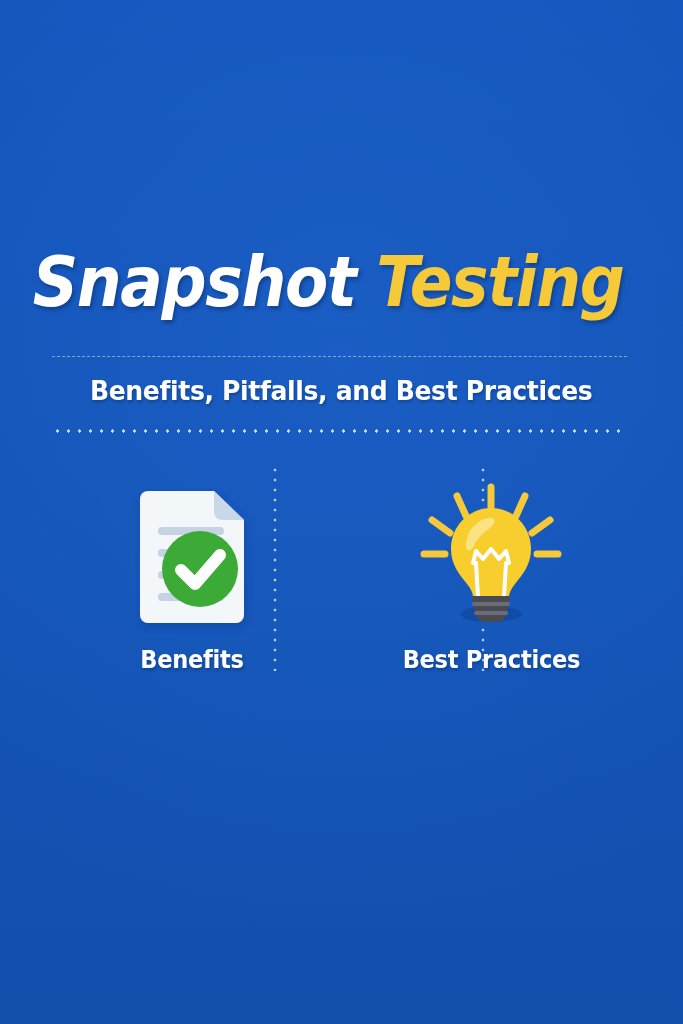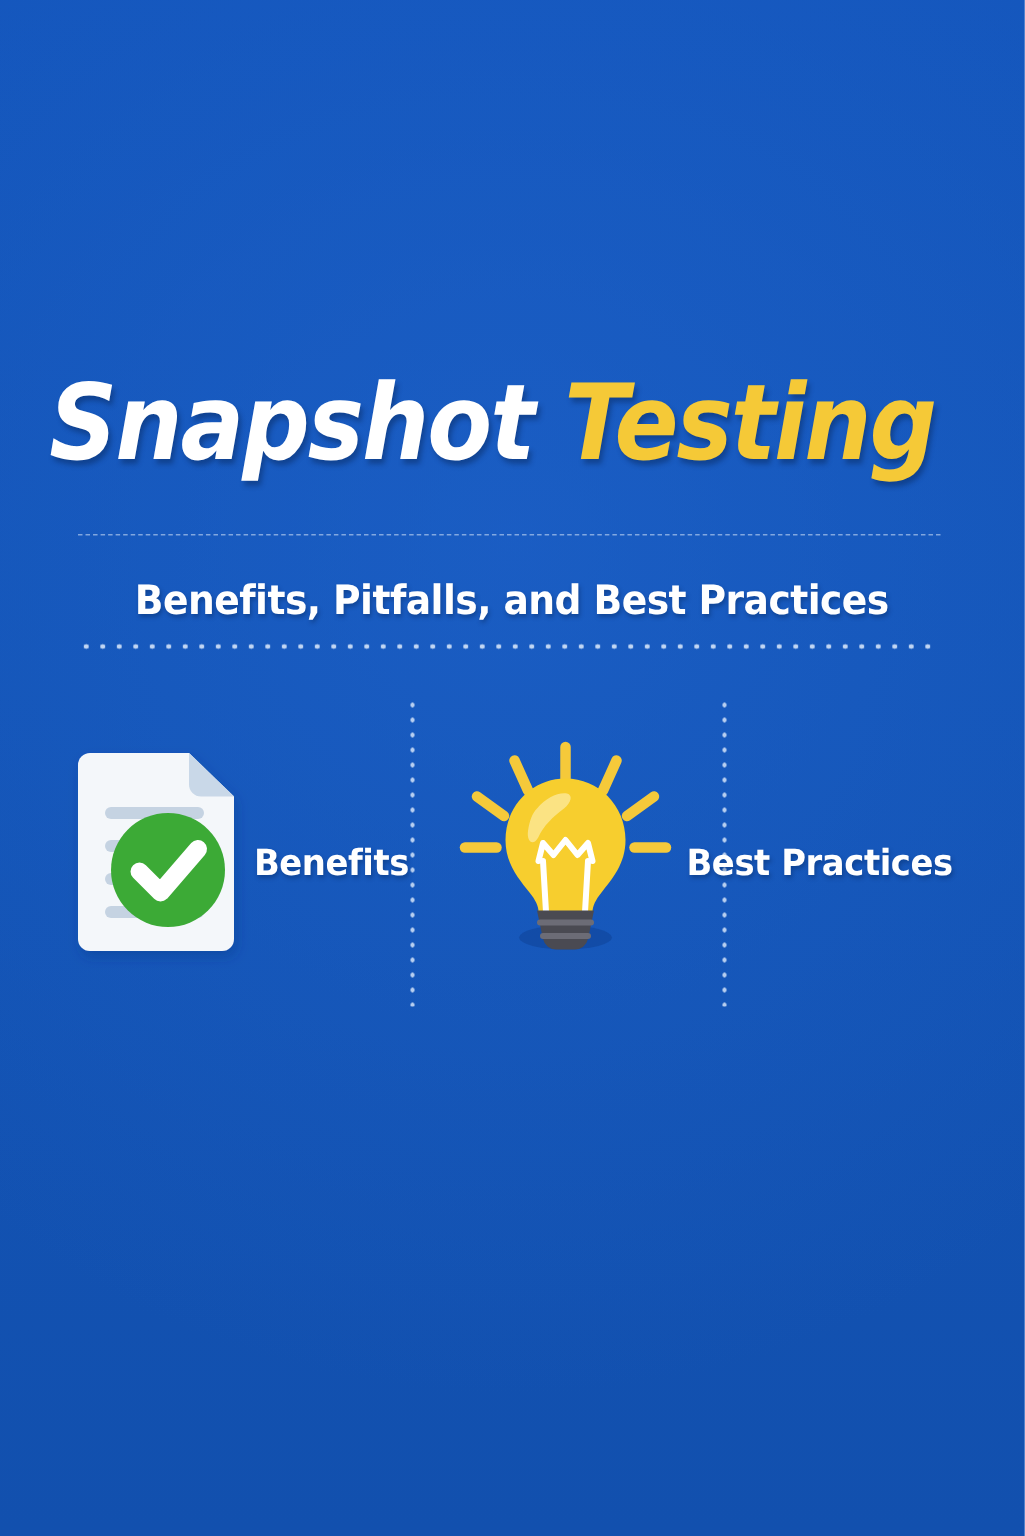--- a/index.html
+++ b/index.html
@@ -67,21 +67,21 @@
     background-image: radial-gradient(circle, rgba(222,235,252,0.85) 1.6px, rgba(0,0,0,0) 1.7px);
     background-size: 11px 4px;
     background-repeat: repeat-x;
     background-position: 0 50%;
   }
 
   
   .subtitle-wrap {
     position: absolute;
     left: 0;
-    top: 385px;
+    top: 375px;
     width: 683px;
     text-align: center;
   }
   .subtitle {
     display: inline-block;
     font-family: "DejaVu Sans", sans-serif;
     font-weight: bold;
     font-size: 27px;
     color: #FFFFFF;
     letter-spacing: -0.4px;
@@ -96,23 +96,23 @@
     left: 42px;
     top: 462px;
     width: 599px;
     height: 212px;
     display: flex;
     flex-direction: row;
   }
   .col {
     flex: 1 1 0;
     display: flex;
-    flex-direction: row;
+    flex-direction: column;
     align-items: center;
-    justify-content: flex-start;
+    justify-content: flex-end;
     position: relative;
   }
   .icon-box {
     height: 150px;
     display: flex;
     align-items: center;
     justify-content: center;
   }
   .col-label {
     font-family: "DejaVu Sans", sans-serif;

